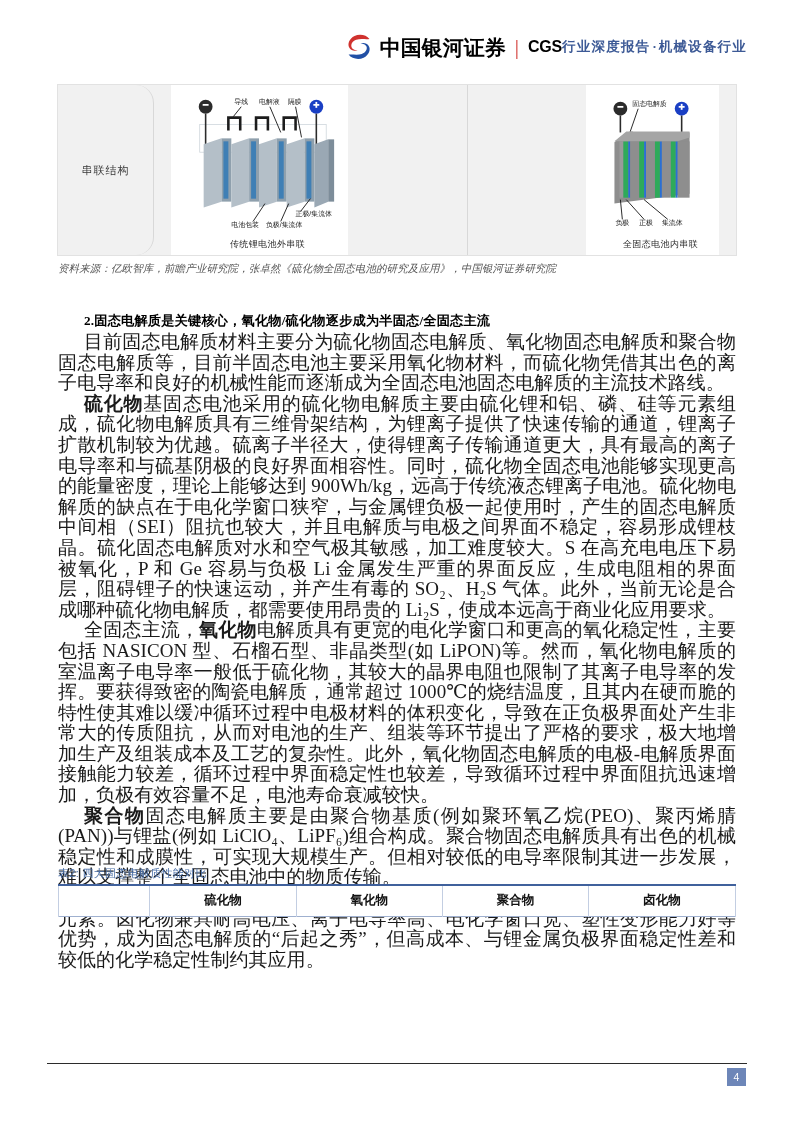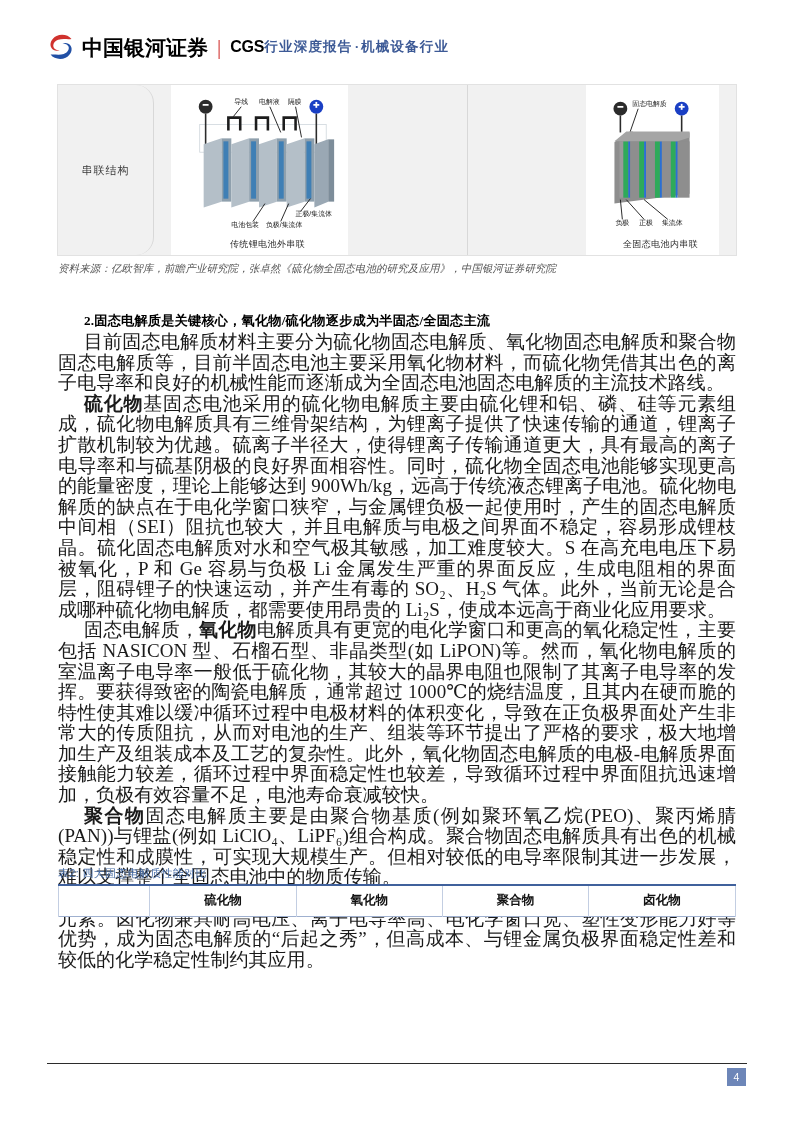--- a/index.html
+++ b/index.html
@@ -23,21 +23,21 @@
 
   
   .header {
     position: absolute;
     left: 47px;
     top: 24px;
     width: 700px;
     height: 46px;
     display: flex;
     align-items: center;
-    justify-content: flex-start;
+    justify-content: flex-end;
   }
   .brand {
     display: flex;
     align-items: center;
     gap: 7px;
   }
   .logo-mark {
     width: 28px;
     height: 28px;
     position: relative;
@@ -369,21 +369,21 @@
 
     <div class="fig-gap"></div>
   </div>
 
   <div class="figure-source">资料来源：亿欧智库，前瞻产业研究院，张卓然《硫化物全固态电池的研究及应用》，中国银河证券研究院</div>
 
   <div class="content">
     <div class="sec-heading">2.固态电解质是关键核心，氧化物/硫化物逐步成为半固态/全固态主流</div>
     <p class="body"><span>目前固态电解质材料主要分为硫化物固态电解质、氧化物固态电解质和聚合物固态电解质等，目前半固态电池主要采用氧化物材料，而硫化物凭借其出色的离子电导率和良好的机械性能而逐渐成为全固态电池固态电解质的主流技术路线。</span></p>
     <p class="body"><b>硫化物</b><span>基固态电池采用的硫化物电解质主要由硫化锂和铝、磷、硅等元素组成，硫化物电解质具有三维骨架结构，为锂离子提供了快速传输的通道，锂离子扩散机制较为优越。硫离子半径大，使得锂离子传输通道更大，具有最高的离子电导率和与硫基阴极的良好界面相容性。同时，硫化物全固态电池能够实现更高的能量密度，理论上能够达到 900Wh/kg，远高于传统液态锂离子电池。硫化物电解质的缺点在于电化学窗口狭窄，与金属锂负极一起使用时，产生的固态电解质中间相（SEI）阻抗也较大，并且电解质与电极之间界面不稳定，容易形成锂枝晶。硫化固态电解质对水和空气极其敏感，加工难度较大。S 在高充电电压下易被氧化，P 和 Ge 容易与负极 Li 金属发生严重的界面反应，生成电阻相的界面层，阻碍锂子的快速运动，并产生有毒的 SO₂、H₂S 气体。此外，当前无论是合成哪种硫化物电解质，都需要使用昂贵的 Li₂S，使成本远高于商业化应用要求。</span></p>
-    <p class="body"><span>固态电解质，</span><b>氧化物</b><span>电解质具有更宽的电化学窗口和更高的氧化稳定性，主要包括 NASICON 型、石榴石型、非晶类型(如 LiPON)等。然而，氧化物电解质的室温离子电导率一般低于硫化物，其较大的晶界电阻也限制了其离子电导率的发挥。要获得致密的陶瓷电解质，通常超过 1000℃的烧结温度，且其内在硬而脆的特性使其难以缓冲循环过程中电极材料的体积变化，导致在正负极界面处产生非常大的传质阻抗，从而对电池的生产、组装等环节提出了严格的要求，极大地增加生产及组装成本及工艺的复杂性。此外，氧化物固态电解质的电极-电解质界面接触能力较差，循环过程中界面稳定性也较差，导致循环过程中界面阻抗迅速增加，负极有效容量不足，电池寿命衰减较快。</span></p>
+    <p class="body"><span>全固态主流，</span><b>氧化物</b><span>电解质具有更宽的电化学窗口和更高的氧化稳定性，主要包括 NASICON 型、石榴石型、非晶类型(如 LiPON)等。然而，氧化物电解质的室温离子电导率一般低于硫化物，其较大的晶界电阻也限制了其离子电导率的发挥。要获得致密的陶瓷电解质，通常超过 1000℃的烧结温度，且其内在硬而脆的特性使其难以缓冲循环过程中电极材料的体积变化，导致在正负极界面处产生非常大的传质阻抗，从而对电池的生产、组装等环节提出了严格的要求，极大地增加生产及组装成本及工艺的复杂性。此外，氧化物固态电解质的电极-电解质界面接触能力较差，循环过程中界面稳定性也较差，导致循环过程中界面阻抗迅速增加，负极有效容量不足，电池寿命衰减较快。</span></p>
     <p class="body"><b>聚合物</b><span>固态电解质主要是由聚合物基质(例如聚环氧乙烷(PEO)、聚丙烯腈(PAN))与锂盐(例如 LiClO₄、LiPF₆)组合构成。聚合物固态电解质具有出色的机械稳定性和成膜性，可实现大规模生产。但相对较低的电导率限制其进一步发展，难以支撑整个全固态电池中的物质传输。</span></p>
     <p class="body"><b>卤化物</b><span>固态电解质主要有 Li₃MCl₆、Li₂MCl₄、Li₂MCl₃等，其中 M 为过渡金属元素。卤化物兼具耐高电压、离子电导率高、电化学窗口宽、塑性变形能力好等优势，成为固态电解质的“后起之秀”，但高成本、与锂金属负极界面稳定性差和较低的化学稳定性制约其应用。</span></p>
   </div>
 
   <div class="table-title">表2: 四大固态电解质性能对比</div>
   <table class="cmp-table">
     <colgroup>
       <col style="width:13.5%">
       <col style="width:21.6%">
       <col style="width:21.6%">

